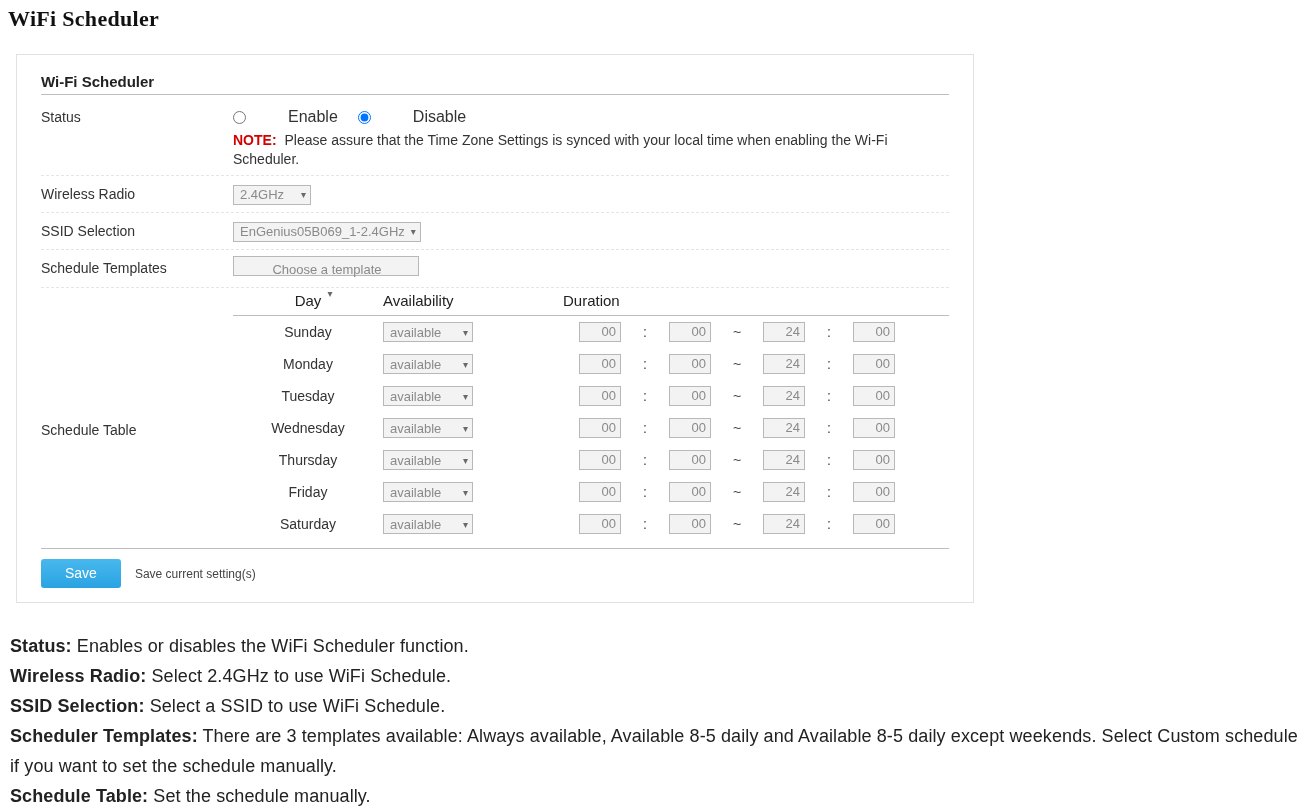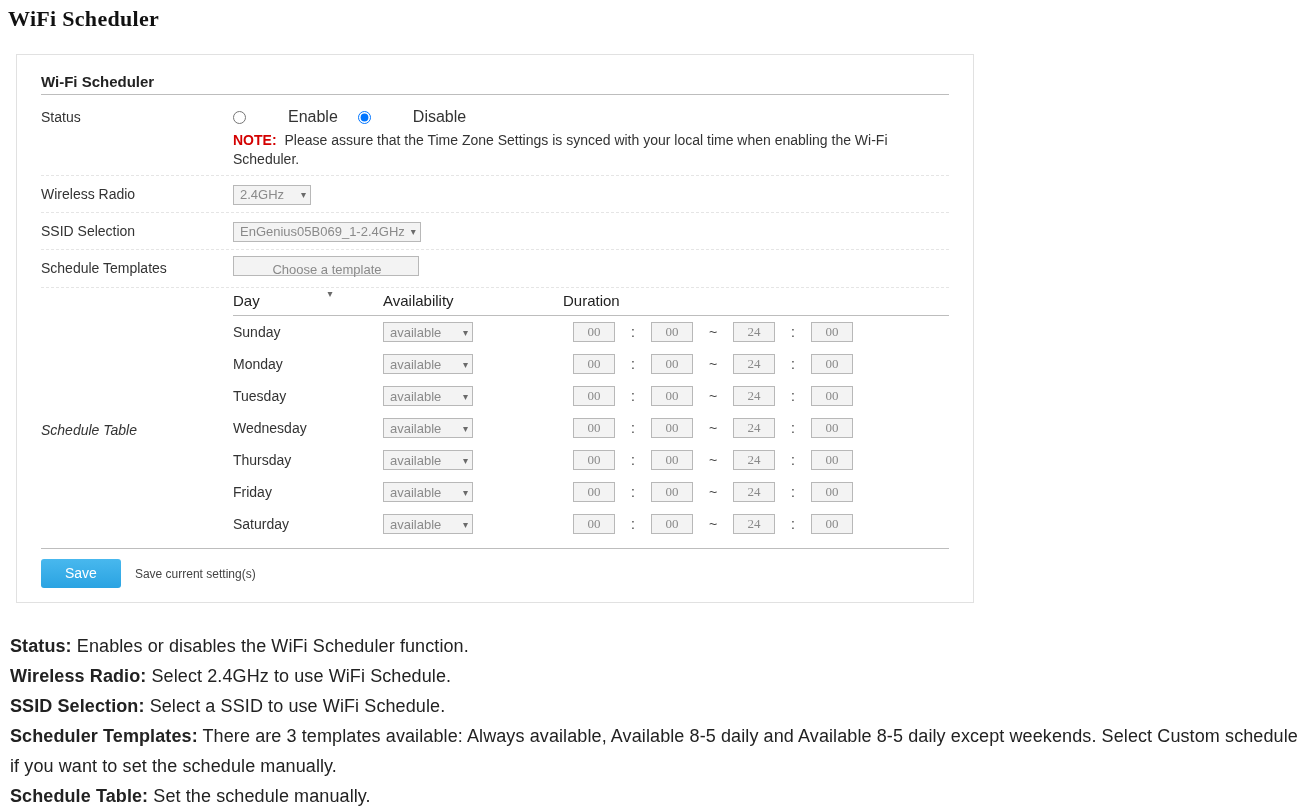--- a/index.html
+++ b/index.html
@@ -111,57 +111,55 @@
     align-items: flex-start;
     border-bottom: 1px solid #bdbdbd;
     padding: 4px 0 8px 0;
   }
   .sched-label {
     width: 192px;
     flex: 0 0 192px;
     font-size: 14px;
     color: #333;
     padding-top: 130px;
-    font-style: italic;
   }
   .sched-table {
     flex: 1 1 auto;
   }
   .sched-head {
     display: flex;
     align-items: flex-end;
     border-bottom: 1px solid #bdbdbd;
     padding-bottom: 6px;
     font-size: 15px;
     color: #222;
   }
-  .col-day   { width: 150px; flex: 0 0 150px; }
+  .col-day   { width: 150px; flex: 0 0 150px; text-align: center; }
   .col-avail { width: 180px; flex: 0 0 180px; }
   .col-dur   { flex: 1 1 auto; }
   .sched-row {
     display: flex;
     align-items: center;
     padding: 4px 0;
     font-size: 14px;
     color: #333;
   }
   .sched-row .col-day { line-height: 24px; }
   .faux-input {
     display: inline-block;
     width: 42px;
     height: 20px;
     border: 1px solid #b8b8b8;
     background: #f3f3f3;
     color: #8a8a8a;
     font-size: 13px;
     padding: 1px 4px;
     box-sizing: border-box;
-    text-align: center;
-    margin: 0 10px;
-    font-family: Liberation Serif, serif;
+    text-align: right;
+    margin: 0 16px;
   }
   .dur-sep {
     margin: 0 6px;
     color: #444;
   }
   .dur-cell {
     display: flex;
     align-items: center;
   }
   

